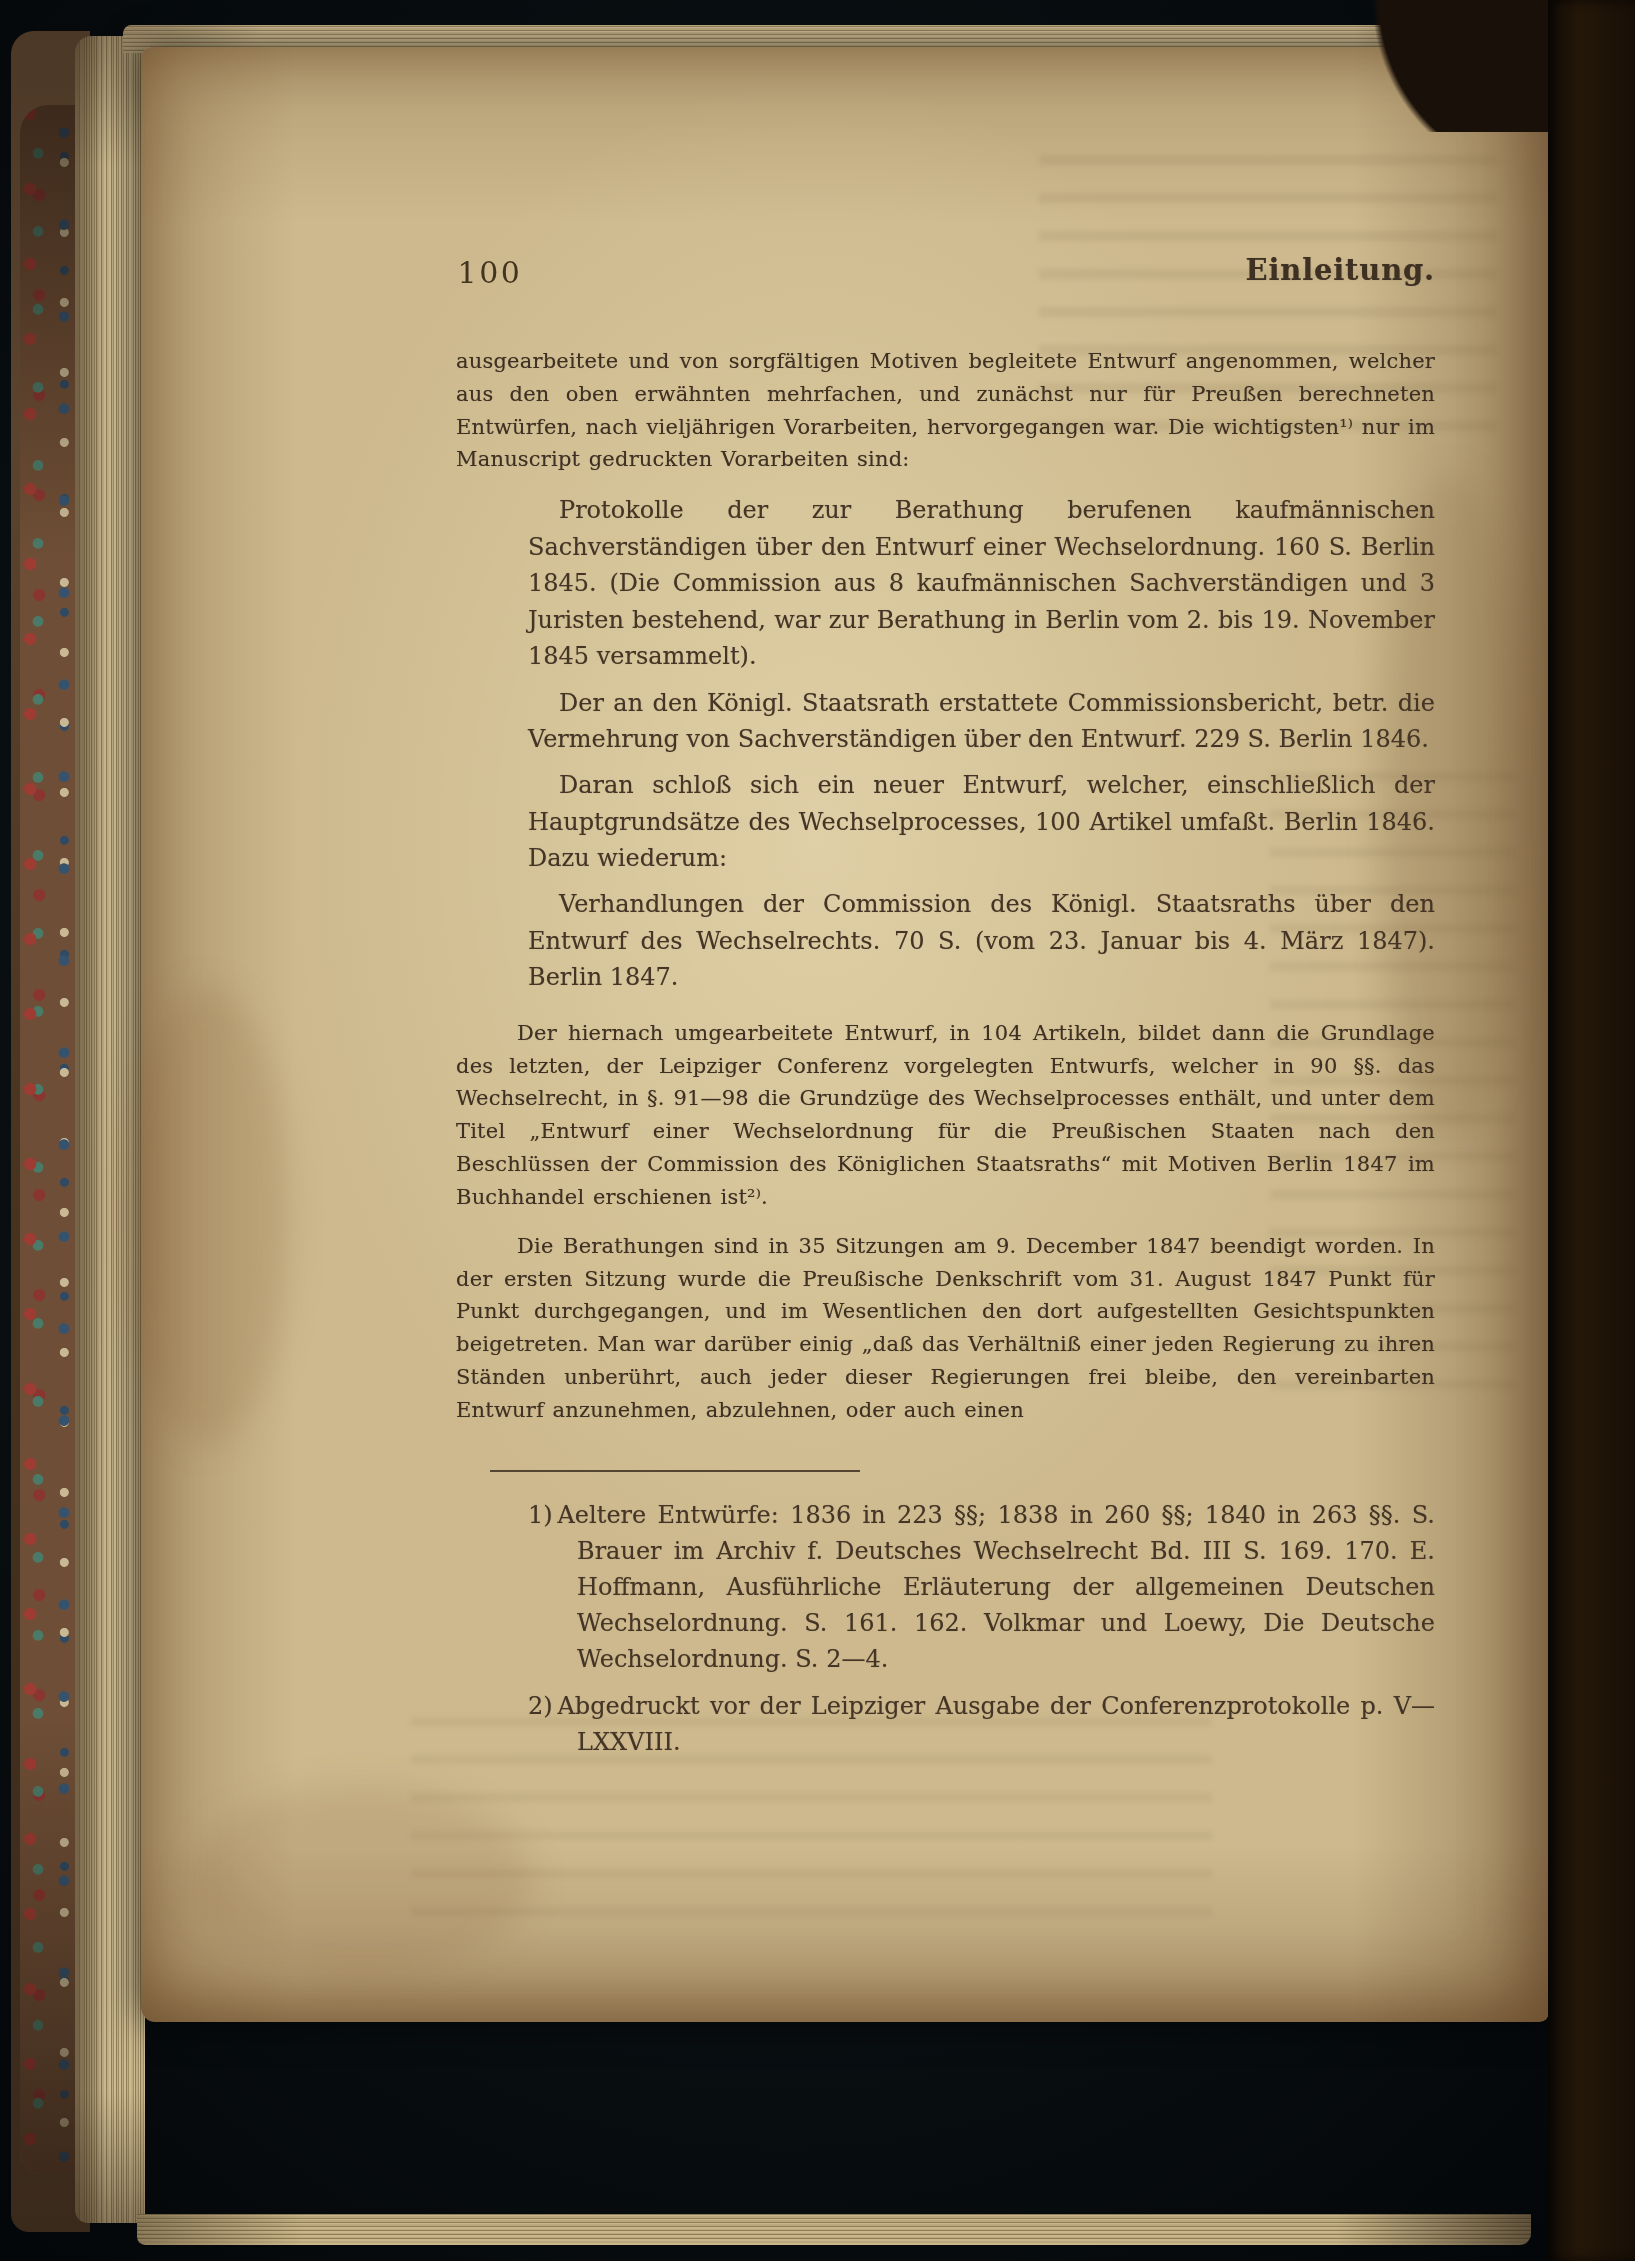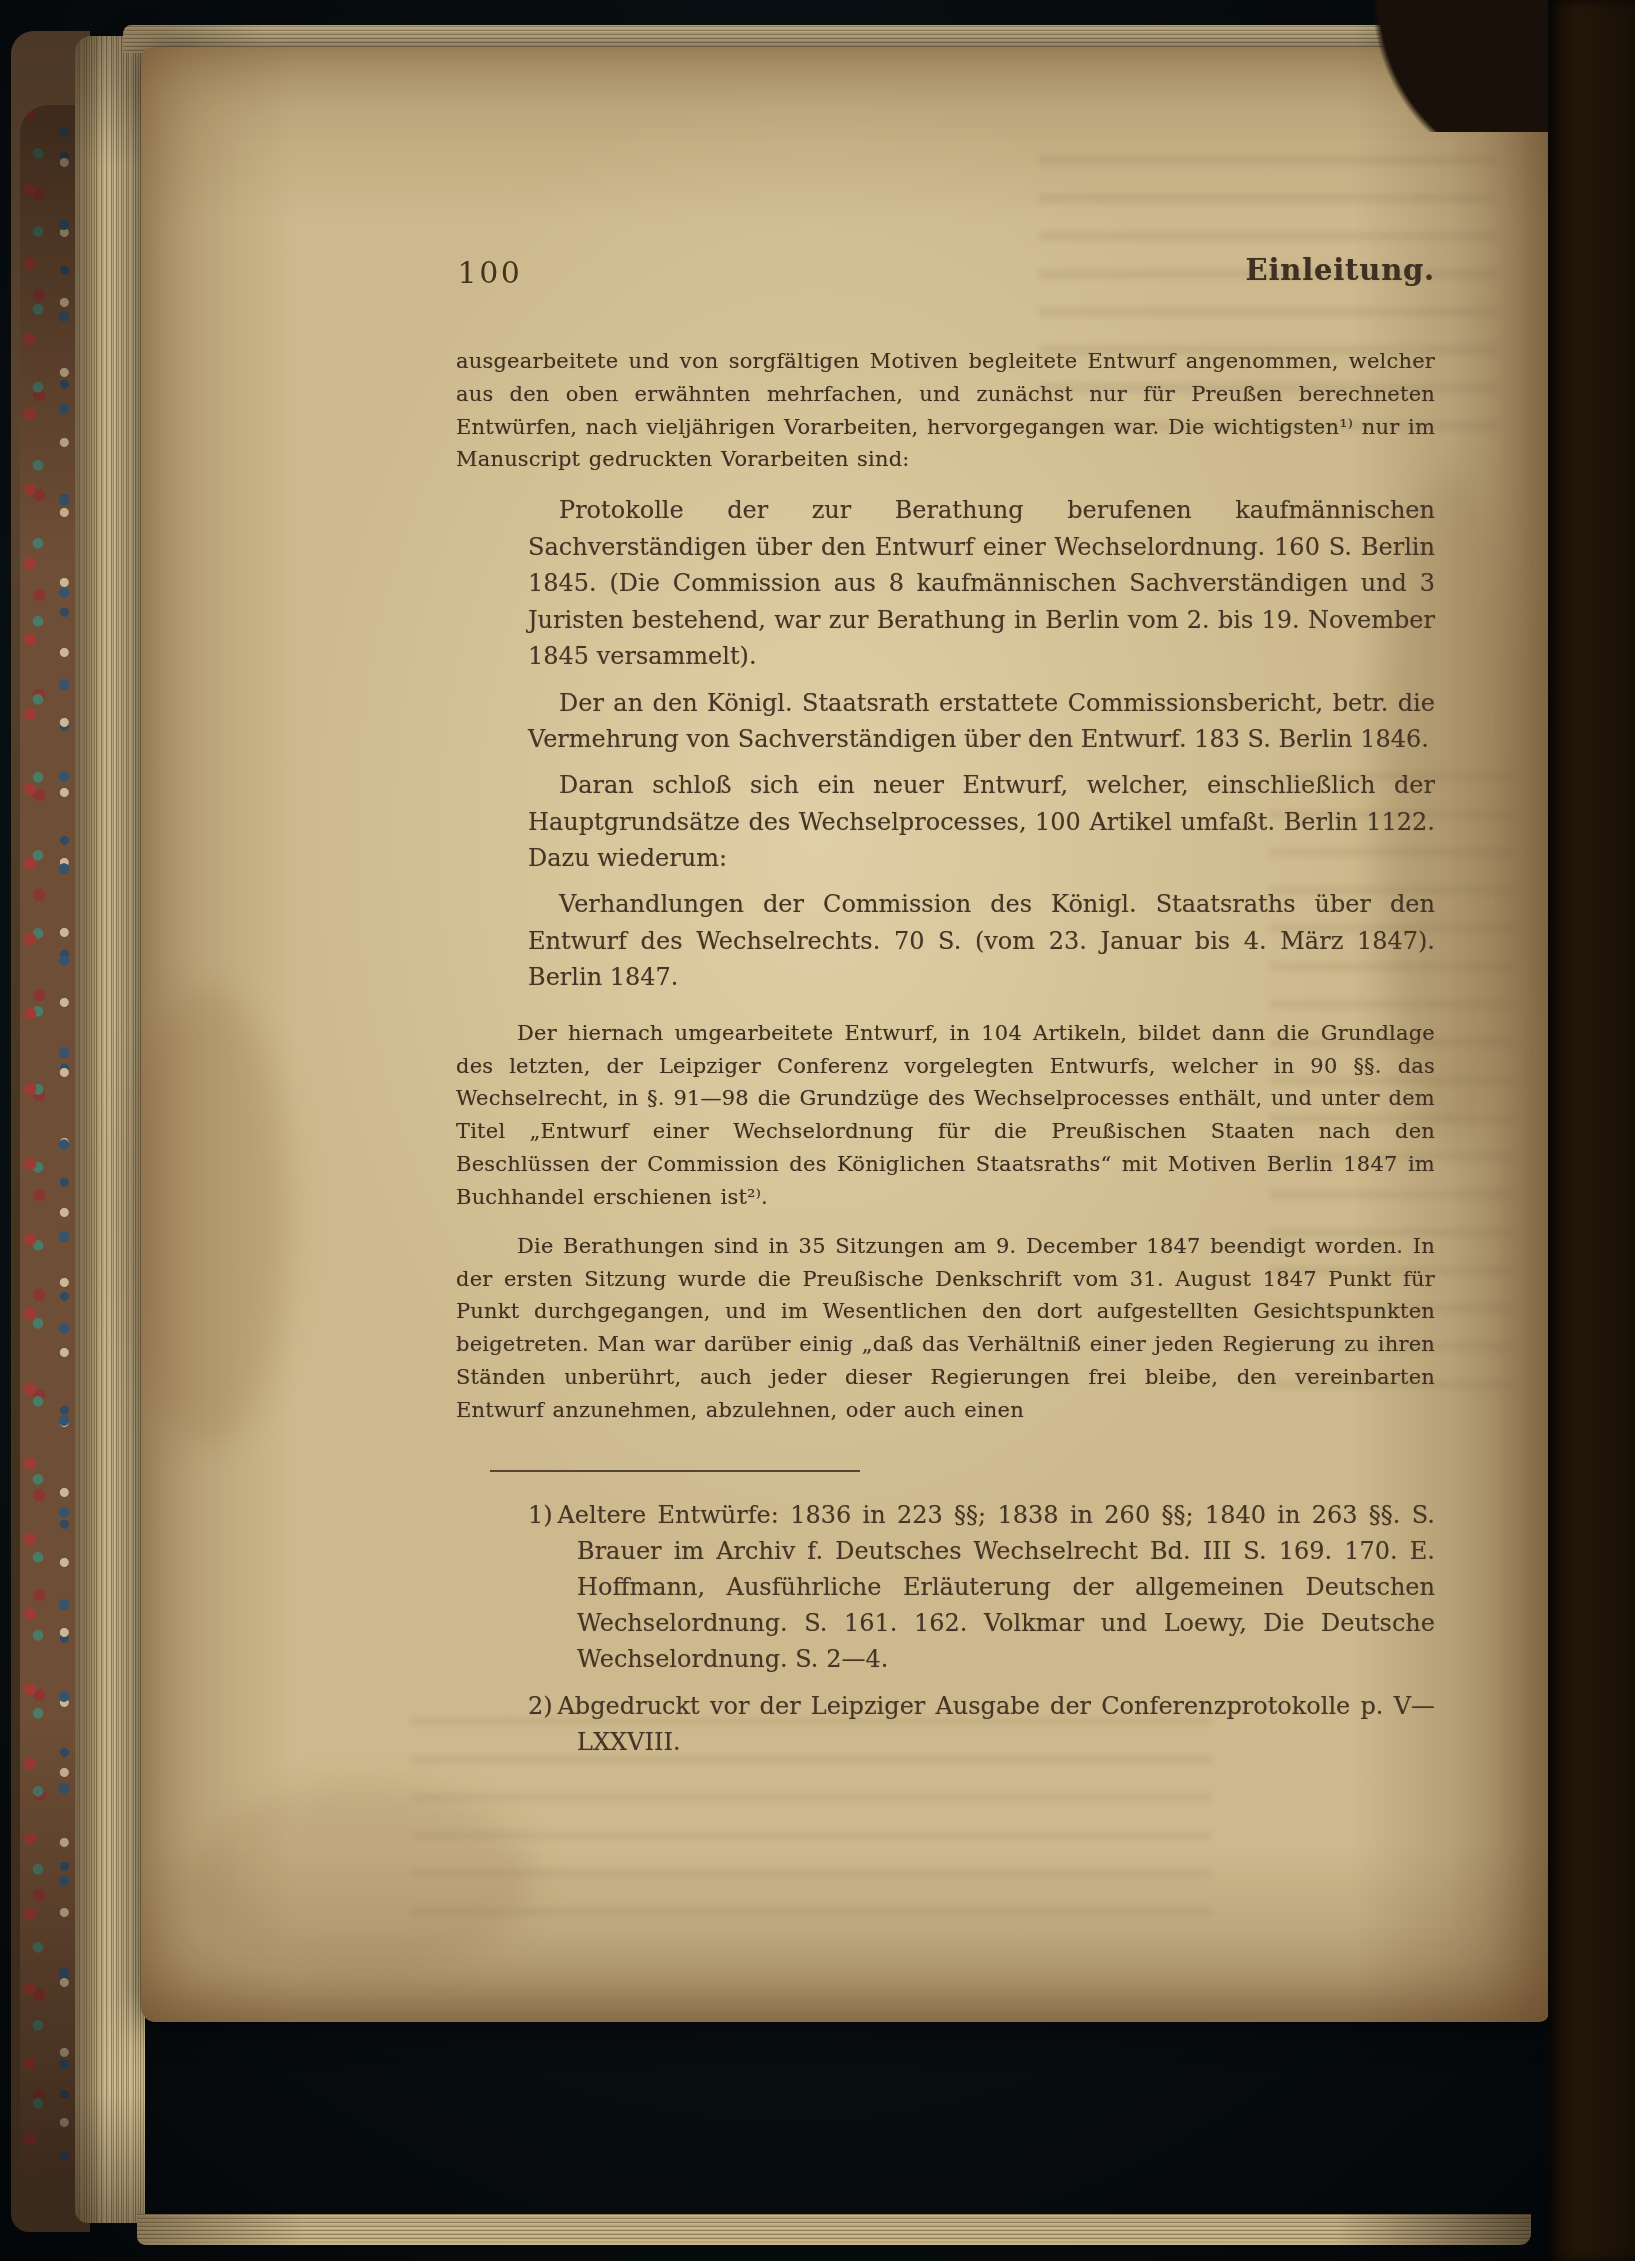--- a/index.html
+++ b/index.html
@@ -162,22 +162,22 @@
     <div class="content">
 
       <div class="pagehead">
         <span class="pagenum">100</span>
         <span class="runhead">Einleitung.</span>
       </div>
 
       <p class="para">ausgearbeitete und von sorgfältigen Motiven begleitete Entwurf angenommen, welcher aus den oben erwähnten mehrfachen, und zunächst nur für Preußen berechneten Entwürfen, nach vieljährigen Vorarbeiten, hervorgegangen war. Die wichtigsten¹⁾ nur im Manuscript gedruckten Vorarbeiten sind:</p>
 
       <p class="bib">Protokolle der zur Berathung berufenen kaufmännischen Sachverständigen über den Entwurf einer Wechselordnung. 160 S. Berlin 1845. (Die Commission aus 8 kaufmännischen Sachverständigen und 3 Juristen bestehend, war zur Berathung in Berlin vom 2. bis 19. November 1845 versammelt).</p>
-      <p class="bib">Der an den Königl. Staatsrath erstattete Commissionsbericht, betr. die Vermehrung von Sachverständigen über den Entwurf. 183 S. Berlin 1846.</p>
-      <p class="bib">Daran schloß sich ein neuer Entwurf, welcher, einschließlich der Hauptgrundsätze des Wechselprocesses, 100 Artikel umfaßt. Berlin 1122. Dazu wiederum:</p>
+      <p class="bib">Der an den Königl. Staatsrath erstattete Commissionsbericht, betr. die Vermehrung von Sachverständigen über den Entwurf. 229 S. Berlin 1846.</p>
+      <p class="bib">Daran schloß sich ein neuer Entwurf, welcher, einschließlich der Hauptgrundsätze des Wechselprocesses, 100 Artikel umfaßt. Berlin 1846. Dazu wiederum:</p>
       <p class="bib last">Verhandlungen der Commission des Königl. Staatsraths über den Entwurf des Wechselrechts. 70 S. (vom 23. Januar bis 4. März 1847). Berlin 1847.</p>
 
       <p class="para indent">Der hiernach umgearbeitete Entwurf, in 104 Artikeln, bildet dann die Grundlage des letzten, der Leipziger Conferenz vorgelegten Entwurfs, welcher in 90 §§. das Wechselrecht, in §. 91—98 die Grundzüge des Wechselprocesses enthält, und unter dem Titel „Entwurf einer Wechselordnung für die Preußischen Staaten nach den Beschlüssen der Commission des Königlichen Staatsraths“ mit Motiven Berlin 1847 im Buchhandel erschienen ist²⁾.</p>
       <p class="para indent">Die Berathungen sind in 35 Sitzungen am 9. December 1847 beendigt worden. In der ersten Sitzung wurde die Preußische Denkschrift vom 31. August 1847 Punkt für Punkt durchgegangen, und im Wesentlichen den dort aufgestellten Gesichtspunkten beigetreten. Man war darüber einig „daß das Verhältniß einer jeden Regierung zu ihren Ständen unberührt, auch jeder dieser Regierungen frei bleibe, den vereinbarten Entwurf anzunehmen, abzulehnen, oder auch einen</p>
 
       <div class="footrule"></div>
 
       <p class="footnote"><span class="fn-marker">1)</span><span>Aeltere Entwürfe: 1836 in 223 §§; 1838 in 260 §§; 1840 in 263 §§. S. Brauer im Archiv f. Deutsches Wechselrecht Bd. III S. 169. 170. E. Hoffmann, Ausführliche Erläuterung der allgemeinen Deutschen Wechselordnung. S. 161. 162. Volkmar und Loewy, Die Deutsche Wechselordnung. S. 2—4.</span></p>
       <p class="footnote"><span class="fn-marker">2)</span><span>Abgedruckt vor der Leipziger Ausgabe der Conferenzprotokolle p. V—LXXVIII.</span></p>
 

